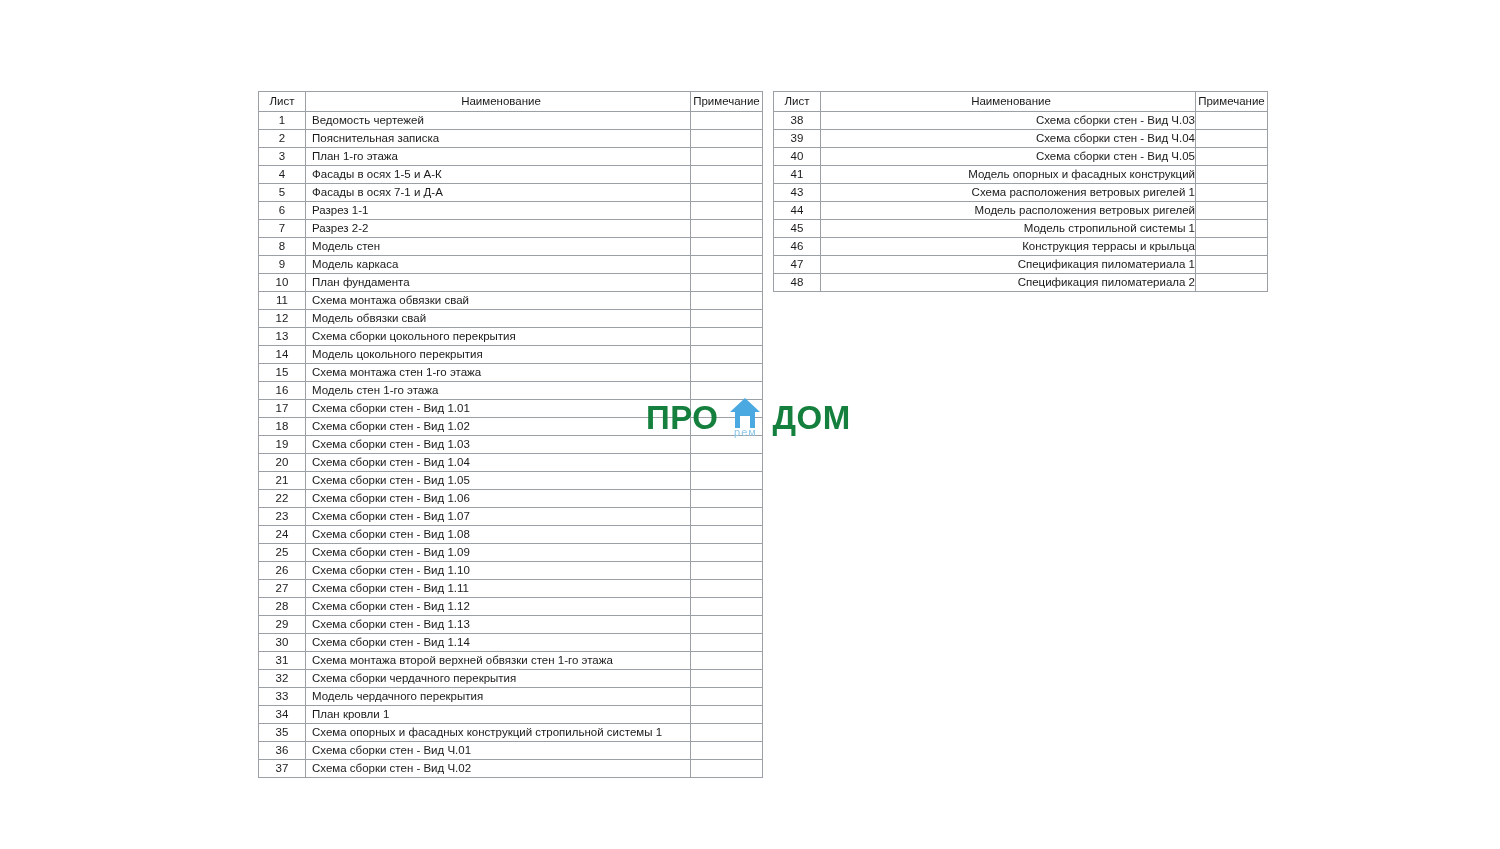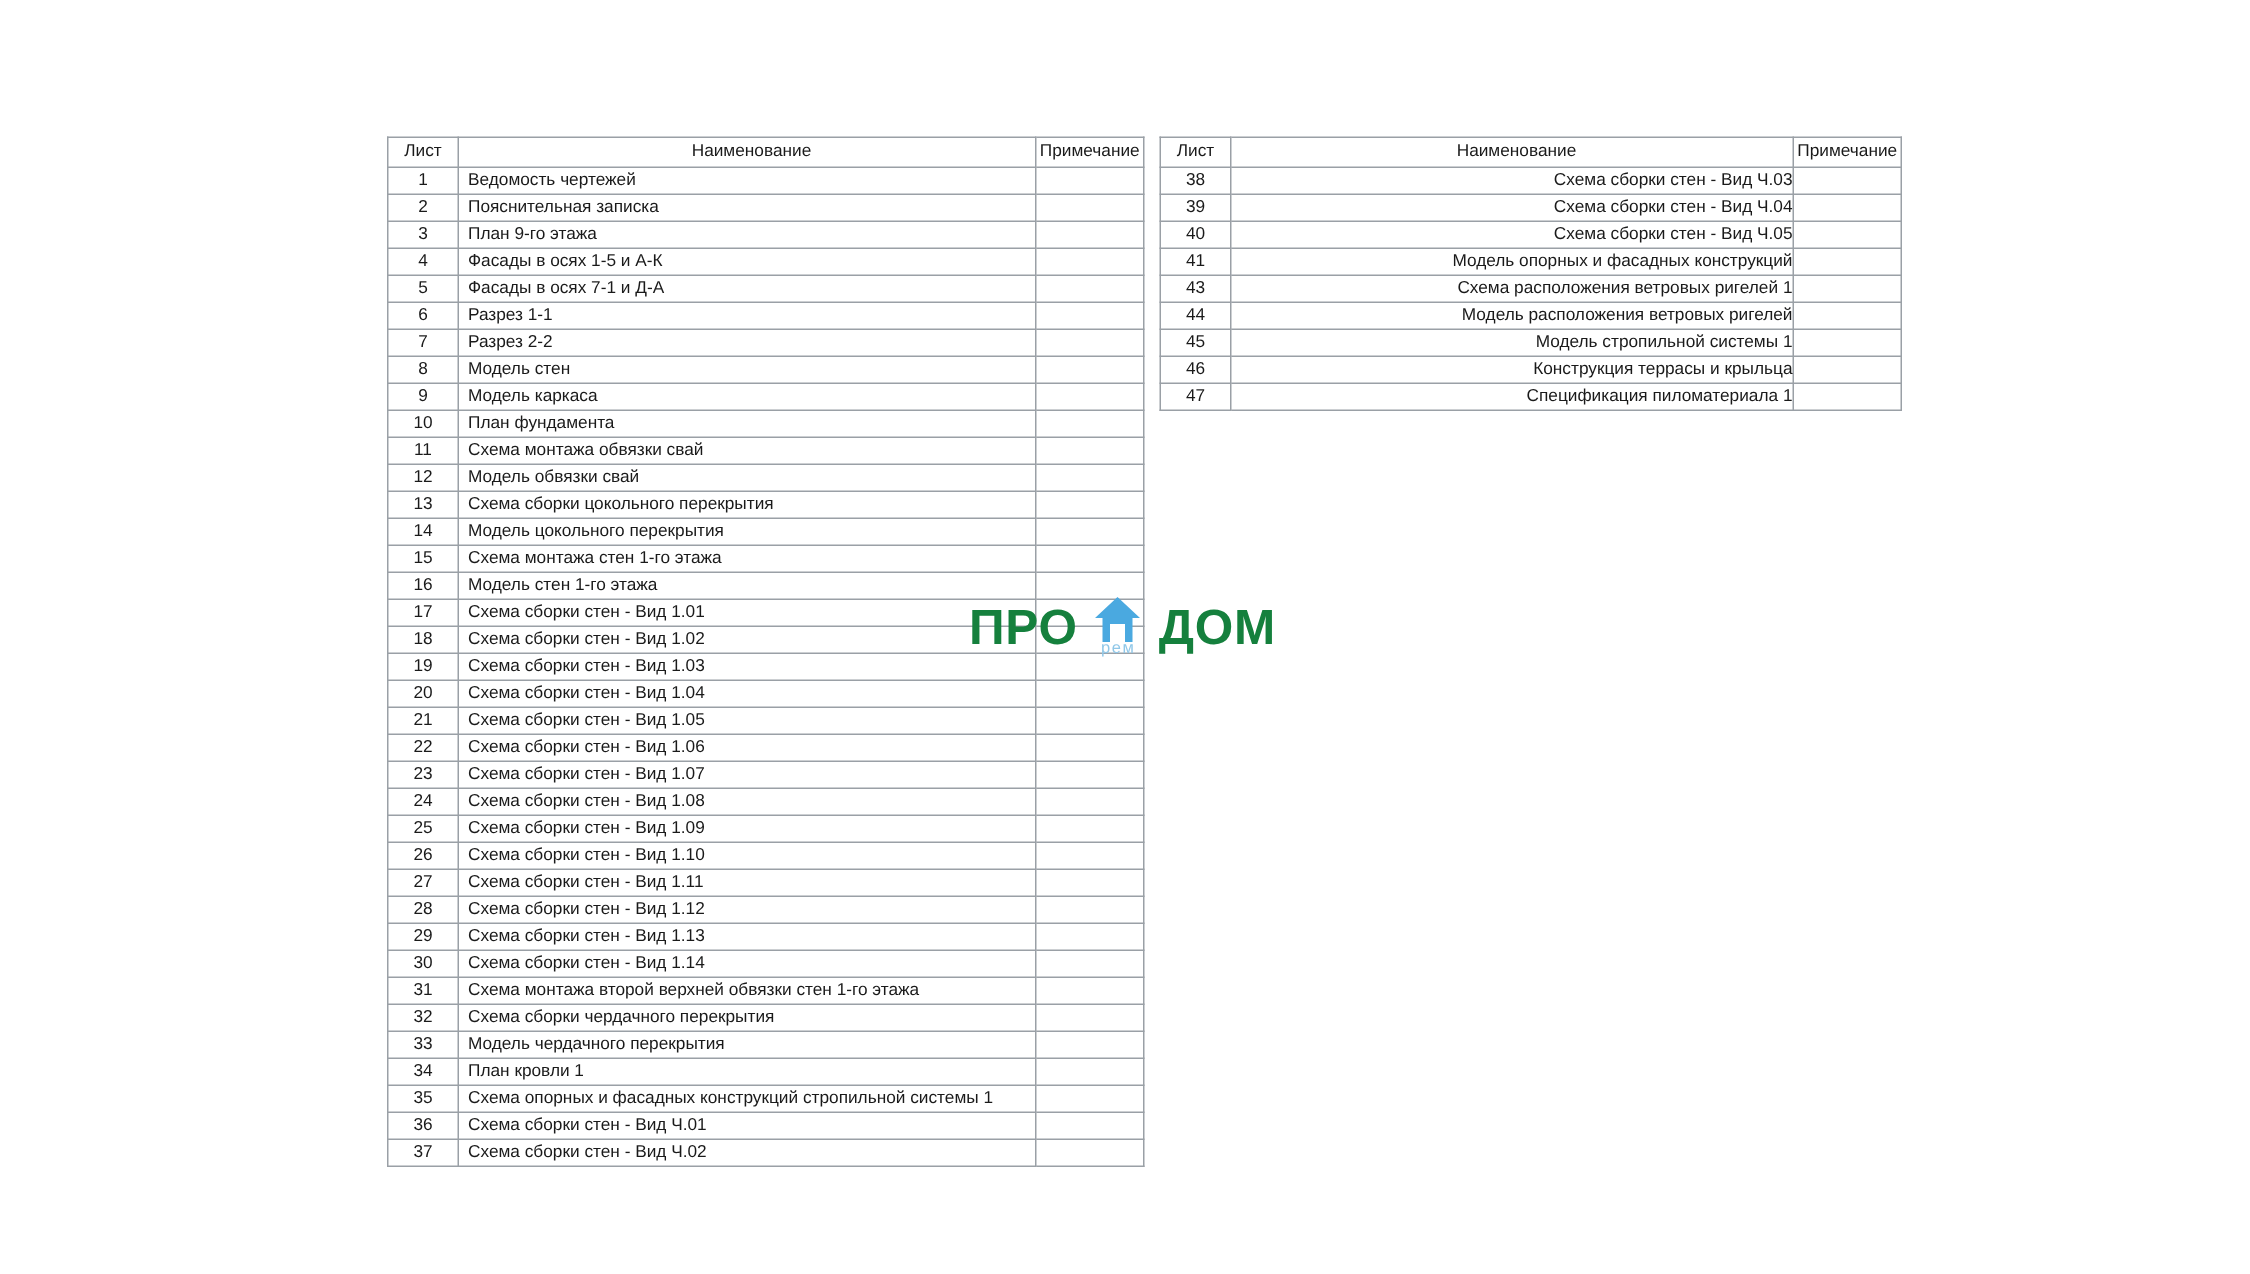--- a/index.html
+++ b/index.html
@@ -131,21 +131,21 @@
             <td class="col-name-left">Ведомость чертежей</td>
             <td class="col-note"></td>
           </tr>
           <tr>
             <td class="col-num">2</td>
             <td class="col-name-left">Пояснительная записка</td>
             <td class="col-note"></td>
           </tr>
           <tr>
             <td class="col-num">3</td>
-            <td class="col-name-left">План 9-го этажа</td>
+            <td class="col-name-left">План 1-го этажа</td>
             <td class="col-note"></td>
           </tr>
           <tr>
             <td class="col-num">4</td>
             <td class="col-name-left">Фасады в осях 1-5 и А-К</td>
             <td class="col-note"></td>
           </tr>
           <tr>
             <td class="col-num">5</td>
             <td class="col-name-left">Фасады в осях 7-1 и Д-А</td>
@@ -359,20 +359,25 @@
             <td class="col-note"></td>
           </tr>
           <tr>
             <td class="col-num">46</td>
             <td class="col-name-right">Конструкция террасы и крыльца</td>
             <td class="col-note"></td>
           </tr>
           <tr>
             <td class="col-num">47</td>
             <td class="col-name-right">Спецификация пиломатериала 1</td>
+            <td class="col-note"></td>
+          </tr>
+          <tr>
+            <td class="col-num">48</td>
+            <td class="col-name-right">Спецификация пиломатериала 2</td>
             <td class="col-note"></td>
           </tr>
         </tbody>
     </table>
 
   </div>
 
   <div class="watermark">
     <span class="wm-text">ПРО</span>
     <span class="wm-mark">

